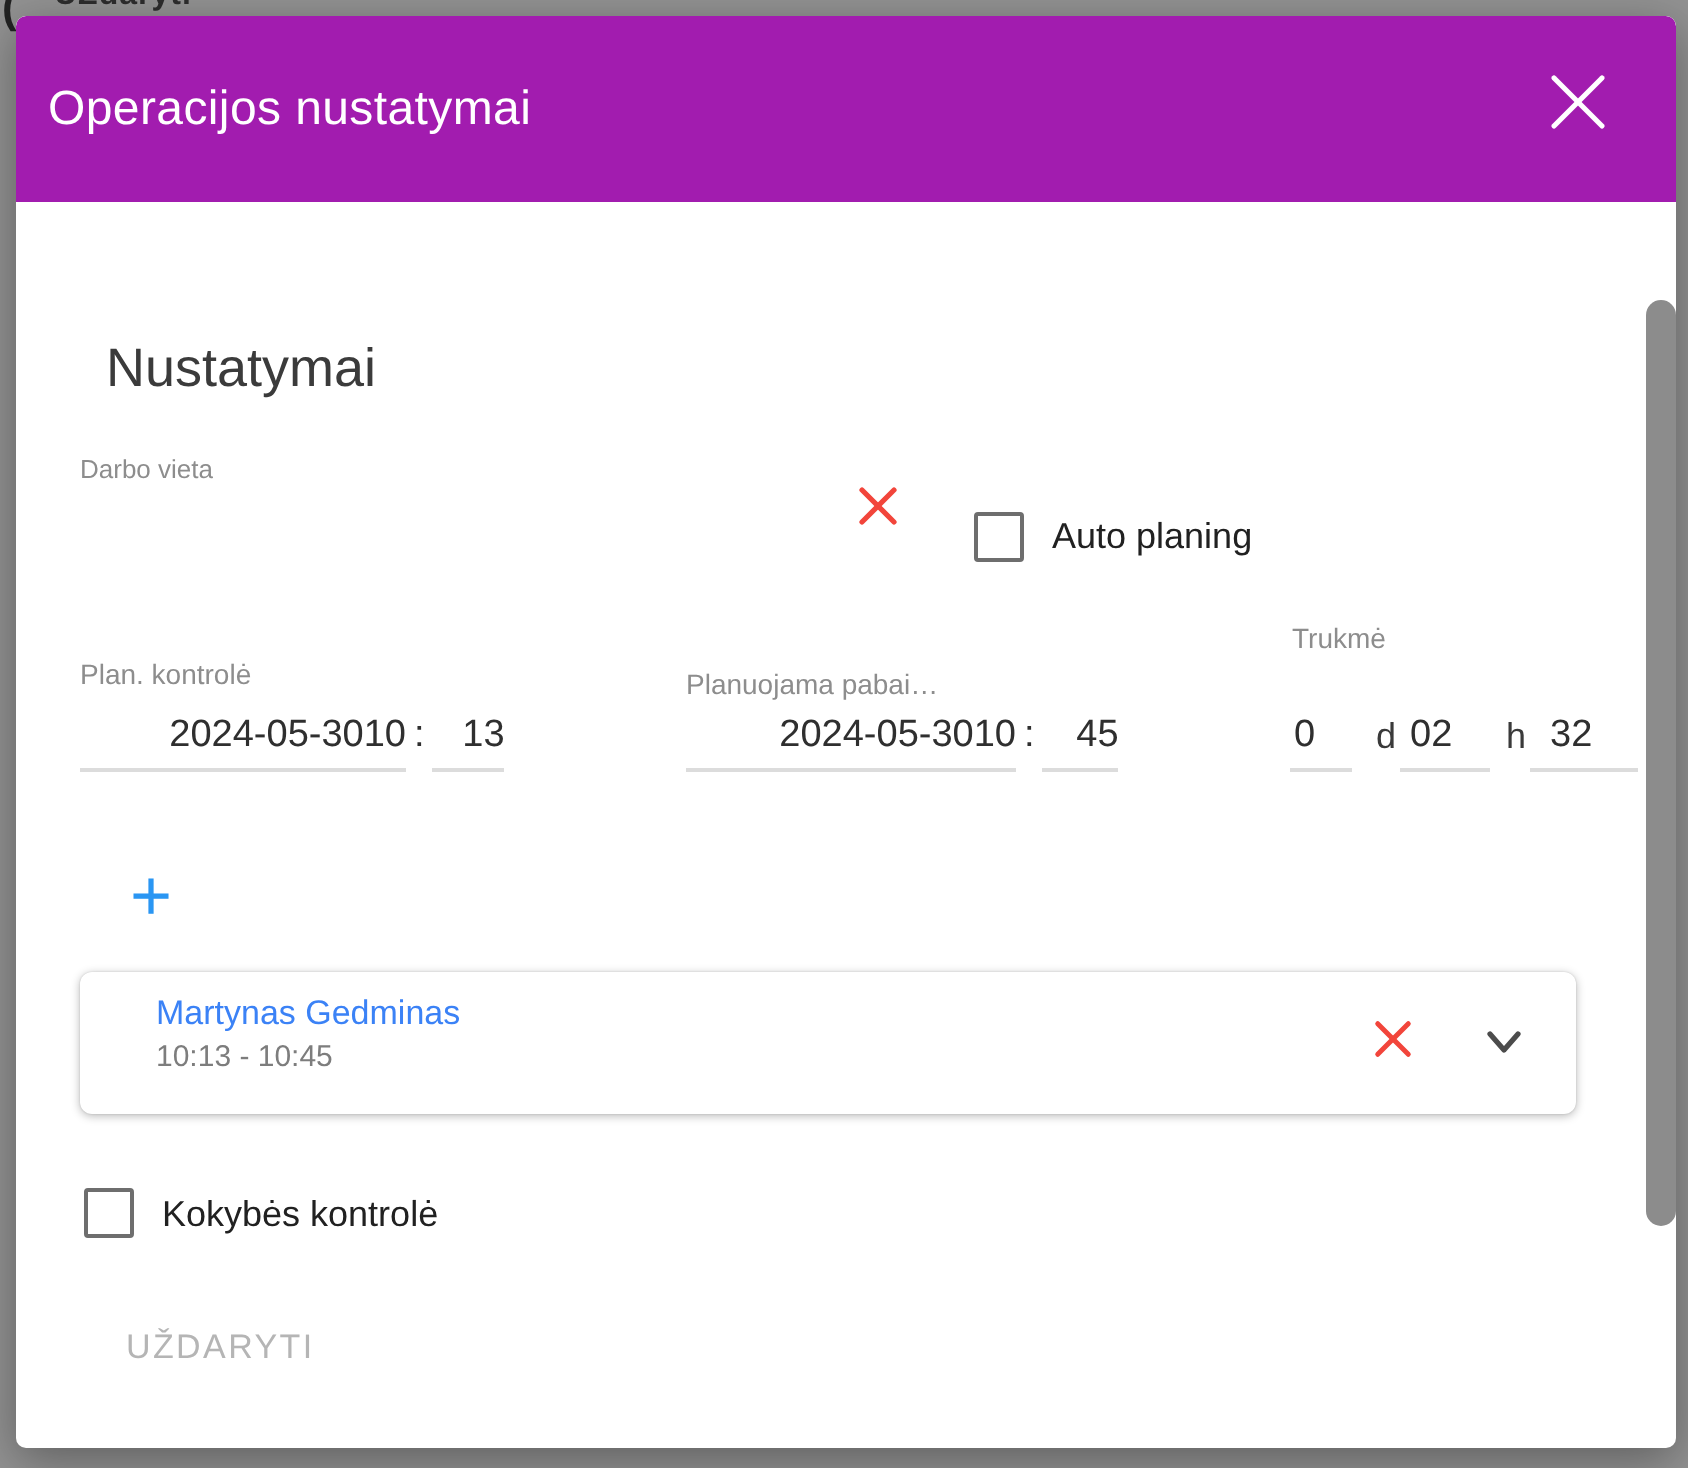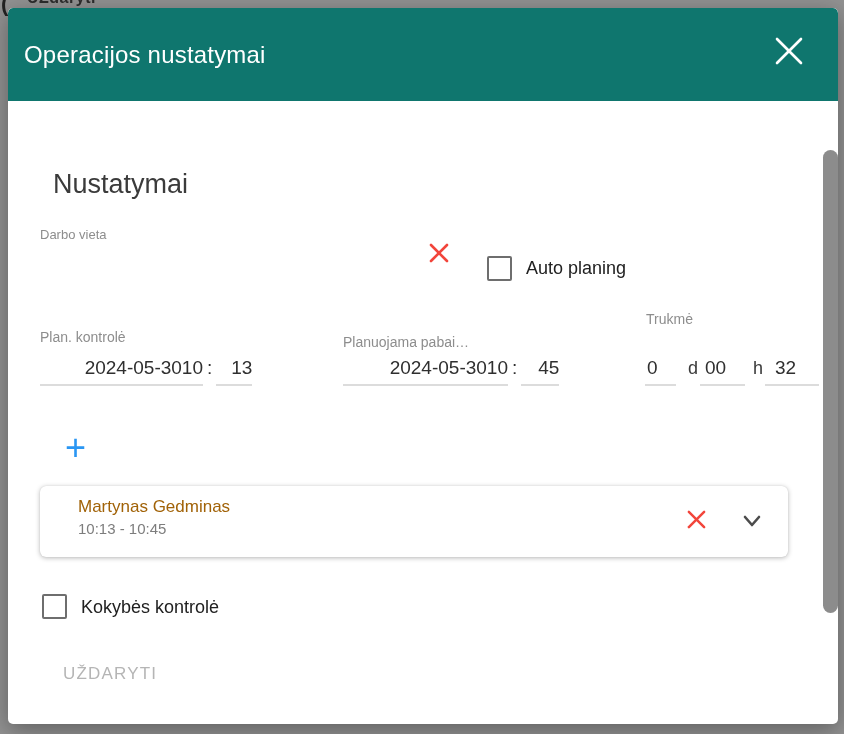--- a/index.html
+++ b/index.html
@@ -18,21 +18,21 @@
 
   .modal{
     position:absolute;left:8px;top:8px;width:830px;height:716px;
     background:#ffffff;border-radius:5px;
     box-shadow:0 6px 24px rgba(0,0,0,.35);
     overflow:hidden;
   }
 
   .modal-header{
     position:absolute;left:0;top:0;width:100%;height:93px;
-    background:#0f766e;display:flex;align-items:center;
+    background:#a21caf;display:flex;align-items:center;
     border-radius:5px 5px 0 0;
   }
   .modal-title{color:#ffffff;font-size:24px;font-weight:500;margin-left:16px;letter-spacing:.2px;}
   .close-btn{
     position:absolute;right:27px;top:22px;width:44px;height:44px;
     background:transparent;border:none;cursor:pointer;
     display:flex;align-items:center;justify-content:center;padding:0;
   }
 
   .section-heading{position:absolute;font-size:27px;font-weight:400;color:#3b3b3b;line-height:32px;margin-left:13px;}
@@ -73,21 +73,21 @@
     font-size:19px;color:#2f2f2f;line-height:24px;
     padding-bottom:4px;border-bottom:2px solid #dcdcdc;
   }
   .dur-unit{font-size:18px;color:#3a3a3a;line-height:24px;}
 
   .worker-card{
     position:absolute;left:32px;top:478px;width:748px;height:71px;
     background:#fff;border-radius:6px;
     box-shadow:0 1px 5px rgba(0,0,0,.28), 0 0 1px rgba(0,0,0,.15);
   }
-  .worker-name{position:absolute;left:38px;top:11px;font-size:17px;font-weight:500;color:#a16207;}
+  .worker-name{position:absolute;left:38px;top:11px;font-size:17px;font-weight:500;color:#3b82f6;}
   .worker-time{position:absolute;left:38px;top:34px;font-size:15px;color:#7d7d7d;}
   .worker-remove{position:absolute;left:644px;top:23px;width:24px;height:24px;}
   .worker-expand{position:absolute;left:700px;top:25px;width:24px;height:22px;}
 
   .close-dialog-btn{
     position:absolute;left:47px;top:648px;
     background:transparent;border:none;cursor:pointer;
     font-family:"Liberation Sans", sans-serif;
     font-size:17px;font-weight:500;letter-spacing:1.2px;color:#b5b5b5;
     padding:8px;
@@ -157,21 +157,21 @@
       <span class="dt-colon">:</span>
       <div class="dt-group dt-min" style="width:38px;">
         <span>45</span>
       </div>
     </div>
 
     <span class="field-label md" style="left:638px;top:303px;">Trukmė</span>
     <div class="dur-row">
       <div class="dur-input" style="width:29px;padding-left:2px;">0</div>
       <span class="dur-unit" style="margin-left:12px;">d</span>
-      <div class="dur-input" style="width:40px;padding-left:5px;margin-left:2px;">00</div>
+      <div class="dur-input" style="width:40px;padding-left:5px;margin-left:2px;">02</div>
       <span class="dur-unit" style="margin-left:8px;">h</span>
       <div class="dur-input" style="width:44px;padding-left:10px;margin-left:2px;">32</div>
       <span class="dur-unit" style="margin-left:3px;">m</span>
     </div>
 
     <div class="section-heading h-darbuotojai">
       <span class="add-plus">+</span>
     </div>
 
     <div class="worker-card">

